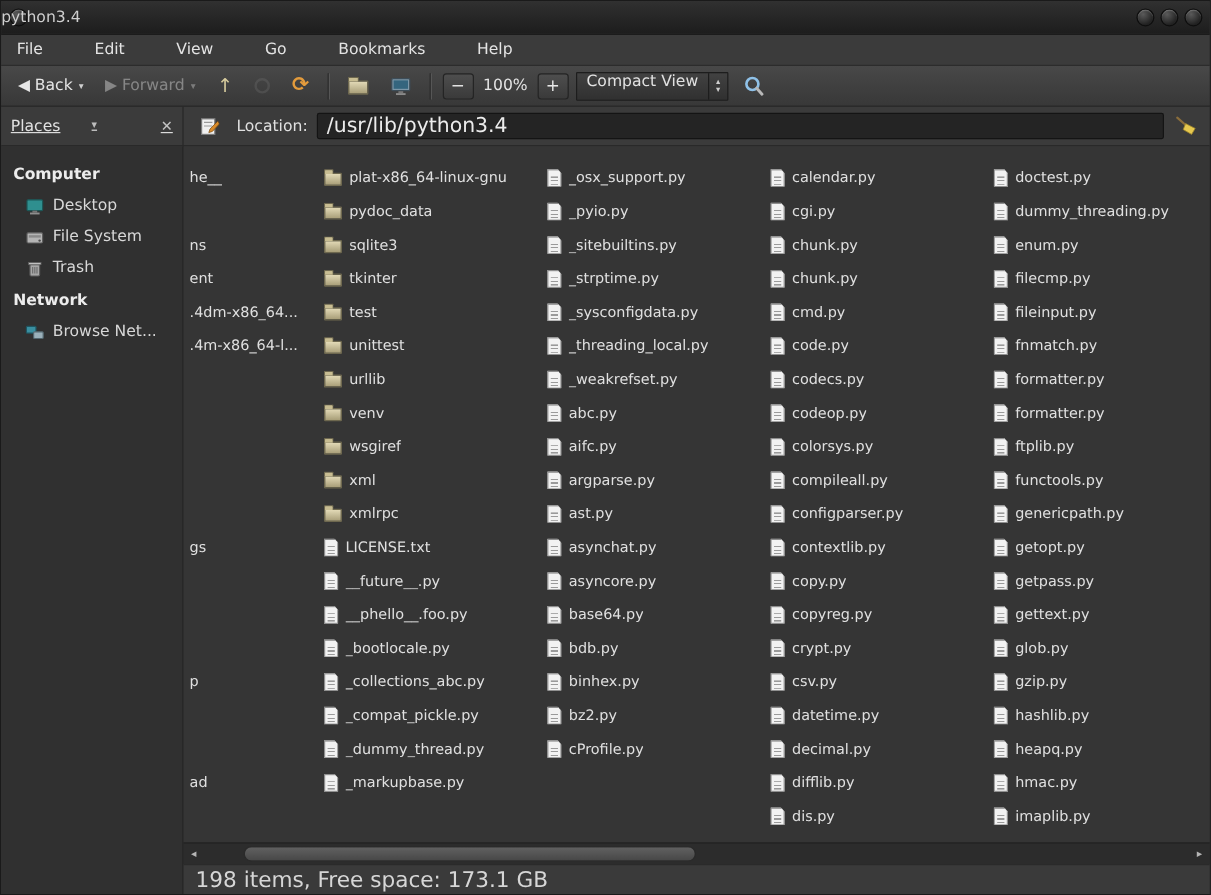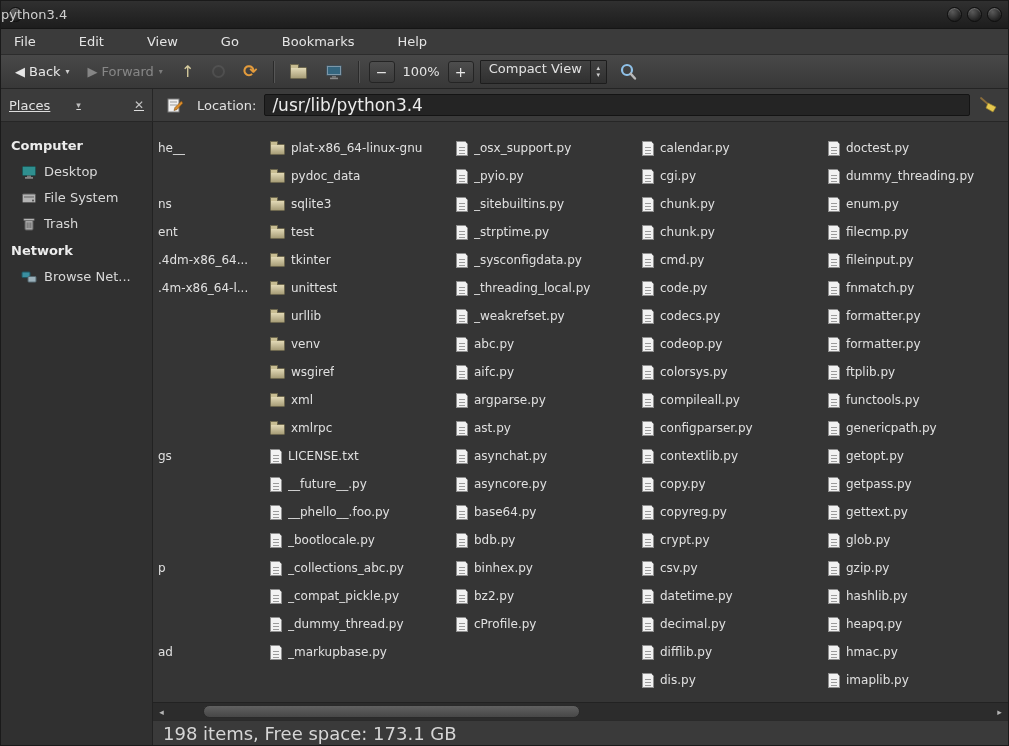--- a/index.html
+++ b/index.html
@@ -299,25 +299,25 @@
             <div class="file-item">
               <span class="folder-ic"></span>
               <span class="file-label">pydoc_data</span>
             </div>
             <div class="file-item">
               <span class="folder-ic"></span>
               <span class="file-label">sqlite3</span>
             </div>
             <div class="file-item">
               <span class="folder-ic"></span>
+              <span class="file-label">tkinter</span>
+            </div>
+            <div class="file-item">
+              <span class="folder-ic"></span>
               <span class="file-label">test</span>
-            </div>
-            <div class="file-item">
-              <span class="folder-ic"></span>
-              <span class="file-label">tkinter</span>
             </div>
             <div class="file-item">
               <span class="folder-ic"></span>
               <span class="file-label">unittest</span>
             </div>
             <div class="file-item">
               <span class="folder-ic"></span>
               <span class="file-label">urllib</span>
             </div>
             <div class="file-item">

